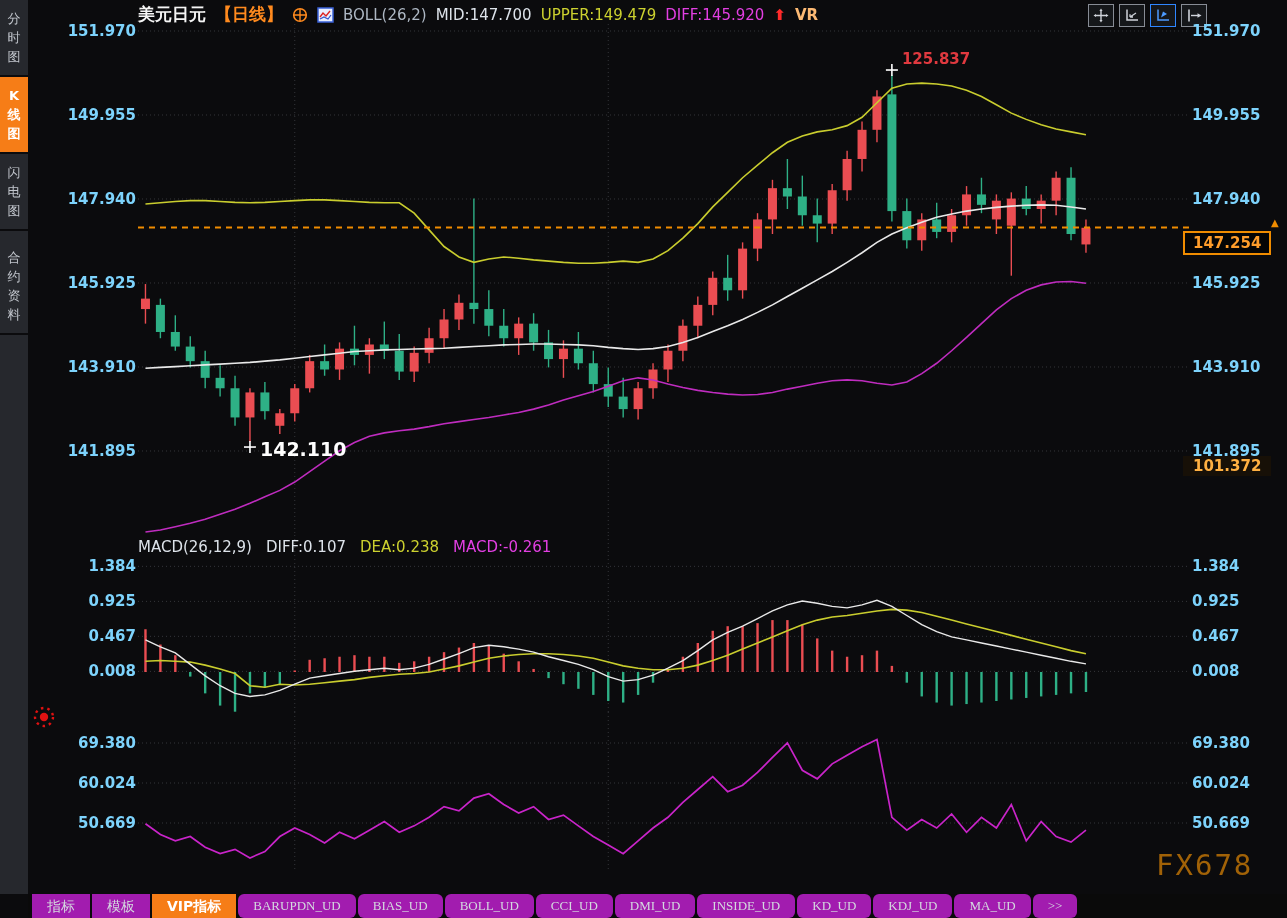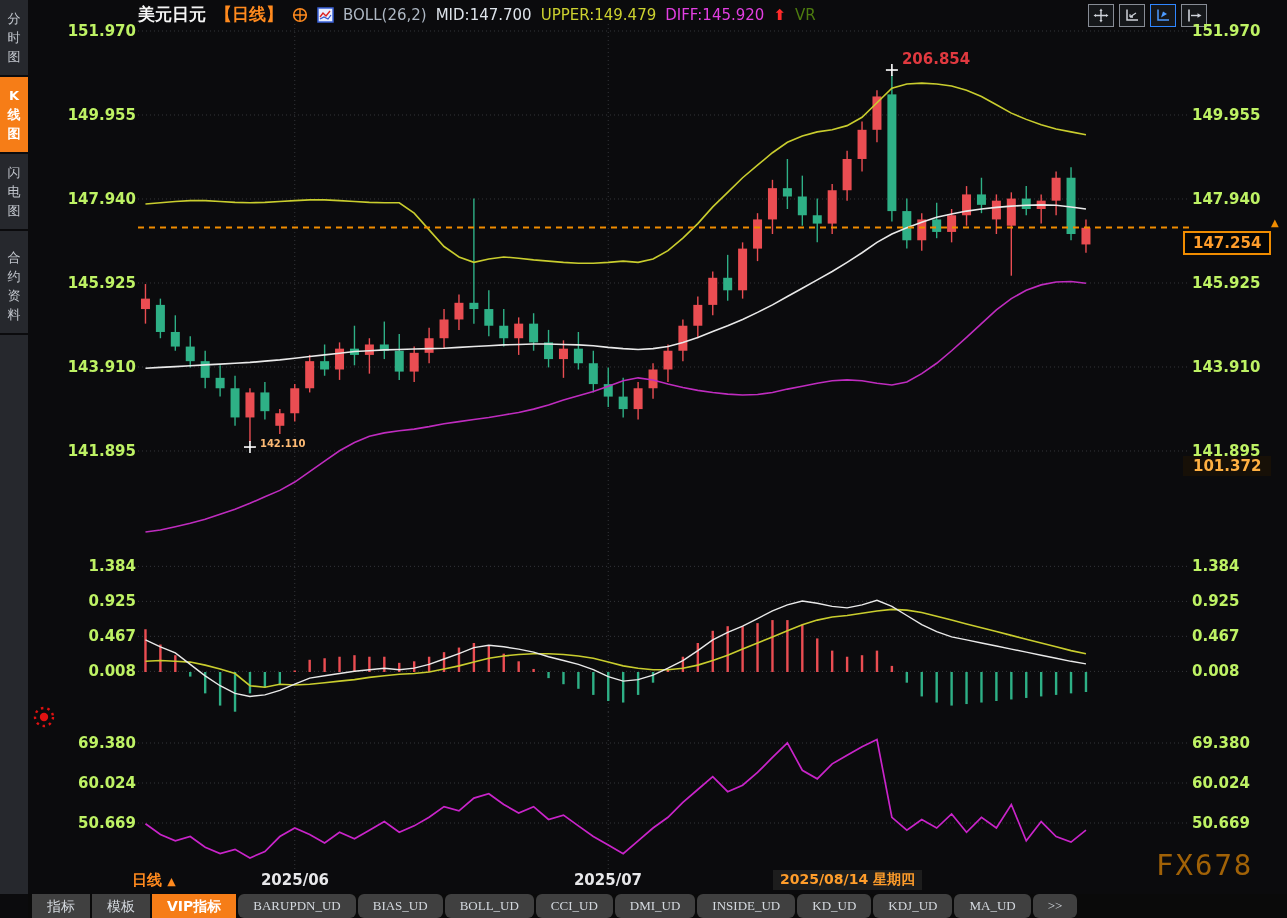--- a/index.html
+++ b/index.html
@@ -16,53 +16,53 @@
   svg.panel{position:absolute;left:0;display:block;}
   
   .hdr{position:absolute;left:110px;top:3px;display:flex;align-items:center;gap:9px;white-space:nowrap;}
   .hdr .sym{font-size:17px;font-weight:bold;color:#f5f5f5;}
   .hdr .per{font-size:17px;font-weight:bold;color:#ff8a1e;}
   .hdr .boll{font-size:15px;color:#aeb8c4;}
   .hdr .mid{font-size:15px;color:#dde3ea;}
   .hdr .upper{font-size:15px;color:#ccd12f;text-align:center;}
   .hdr .lower{font-size:15px;color:#e23fe2;}
   .hdr .arrow{font-size:15px;color:#ff2a2a;font-weight:bold;}
-  .hdr .vr{font-size:15px;color:#4d7c0f;font-weight:normal;}
+  .hdr .vr{font-size:15px;color:#fdba74;font-weight:bold;}
   .hdr svg{display:block;}
   
   .toolbar{position:absolute;left:1060px;top:4px;display:flex;gap:5px;}
   .tbtn{width:24px;height:21px;background:#15171a;border:1px solid #878c95;display:flex;align-items:center;justify-content:center;cursor:pointer;}
   .tbtn.active{border-color:#2f86ff;}
   
-  .axlbl{position:absolute;font-size:15px;font-weight:bold;color:#bef264;line-height:20px;}
+  .axlbl{position:absolute;font-size:15px;font-weight:bold;color:#7dd3fc;line-height:20px;}
   .axlbl.l{width:84px;text-align:right;left:24px;}
   .axlbl.r{left:1164px;text-align:left;}
   
   .indhdr{position:absolute;left:110px;display:flex;gap:14px;font-size:15px;white-space:nowrap;}
   .indhdr .t{color:#dde3ea;}
   .indhdr .w{color:#dde3ea;}
   .indhdr .y{color:#ccd12f;}
   .indhdr .m{color:#e23fe2;}
   
   .tag-cur{position:absolute;left:1155px;top:231px;padding:1px 8px;border:2px solid #f08c00;background:#050505;
            color:#ff9d2b;font-size:15px;font-weight:bold;}
   .tag-tri{position:absolute;left:1243px;top:217px;color:#f08c00;font-size:10px;}
   .tag-low{position:absolute;left:1155px;top:456px;padding:1px 10px;background:#171007;color:#ffb042;font-size:15px;font-weight:bold;}
   .ann-high{position:absolute;font-size:15px;font-weight:bold;color:#e0393f;}
-  .ann-low{position:absolute;font-size:10px;font-weight:bold;color:#fdba74;}
+  .ann-low{position:absolute;font-size:19px;font-weight:bold;color:#ffffff;}
   
   .xaxis{position:absolute;left:0;top:869px;width:1259px;height:25px;}
   .xlbl{position:absolute;font-size:15px;font-weight:bold;color:#e8e8ea;top:2px;}
   .xperiod{position:absolute;left:104px;top:2px;font-size:15px;font-weight:bold;color:#ff8a1e;cursor:pointer;}
   .xperiod .tri{font-size:11px;}
   .xdate{position:absolute;left:745px;top:1px;background:#1d1d1d;color:#ff9d2b;font-size:14px;font-weight:bold;padding:1px 7px;}
   .watermark{position:absolute;left:1128px;top:848px;font-family:"DejaVu Sans Mono",monospace;font-size:29px;color:#a16207;letter-spacing:2px;}
   
   .tabs{position:absolute;left:0;top:894px;width:1259px;height:24px;background:#0a0a0a;display:flex;gap:2px;padding-left:4px;box-sizing:border-box;}
-  .tab{height:24px;line-height:24px;padding:0 15px;background:#404040;color:#d4d9df;font-size:14px;cursor:pointer;white-space:nowrap;}
+  .tab{height:24px;line-height:24px;padding:0 15px;background:#a21caf;color:#d4d9df;font-size:14px;cursor:pointer;white-space:nowrap;}
   .tab.mono{font-family:Liberation Serif, serif;font-size:13px;border-radius:6px;}
   .tab.sel{background:#f67d17;color:#fff;font-weight:bold;}
   .sun{position:absolute;left:2px;top:703px;}
 </style>
 </head>
 <body>
 
 <div class="screen">
   <aside class="sidebar" id="sidebar">
       <div class="side-item">
@@ -367,36 +367,36 @@
             <path d="M5 7.5 H12" stroke="#cfd3da" stroke-width="1.4"></path>
             <path d="M15.5 7.5 L11.5 5.3 V9.7 Z" fill="#cfd3da"></path>
           </svg>
         </div>
       </div>
 
     <div class="tag-cur">147.254</div>
     <div class="tag-tri">▲</div>
     <div class="tag-low">101.372</div>
 
-    <div class="ann-high" id="annHigh" style="left: 873.893px; top: 50.0218px;">206.854</div>
+    <div class="ann-high" id="annHigh" style="left: 873.893px; top: 50.0218px;">125.837</div>
     <div class="ann-low" id="annLow" style="left: 231.964px; top: 438.037px;">142.110</div>
 
+    <div class="indhdr" style="top:538px;">
+      <span class="t">MACD(26,12,9)</span>
+      <span class="w">DIFF:0.107</span>
+      <span class="y">DEA:0.238</span>
+      <span class="m">MACD:-0.261</span>
+    </div>
 
 
     <span class="sun"><svg width="28" height="28" viewBox="0 0 28 28">
           <circle cx="14" cy="14" r="9" fill="none" stroke="#e01212" stroke-width="2.4" stroke-dasharray="2.5 4"></circle>
           <circle cx="14" cy="14" r="4.2" fill="#e01212"></circle>
         </svg></span>
 
-    <div class="xaxis">
-      <span class="xperiod"><span>日线</span> <span class="tri">▲</span></span>
-      <span class="xlbl" style="left:230px;width:74px;text-align:center;">2025/06</span>
-      <span class="xlbl" style="left:543px;width:74px;text-align:center;">2025/07</span>
-      <span class="xdate">2025/08/14 星期四</span>
-    </div>
 
     <div class="watermark">FX678</div>
 
     <div class="tabs" id="tabbar">
         <div class="tab">指标</div>
         <div class="tab">模板</div>
         <div class="tab sel">VIP指标</div>
         <div class="tab mono">BARUPDN_UD</div>
         <div class="tab mono">BIAS_UD</div>
         <div class="tab mono">BOLL_UD</div>

